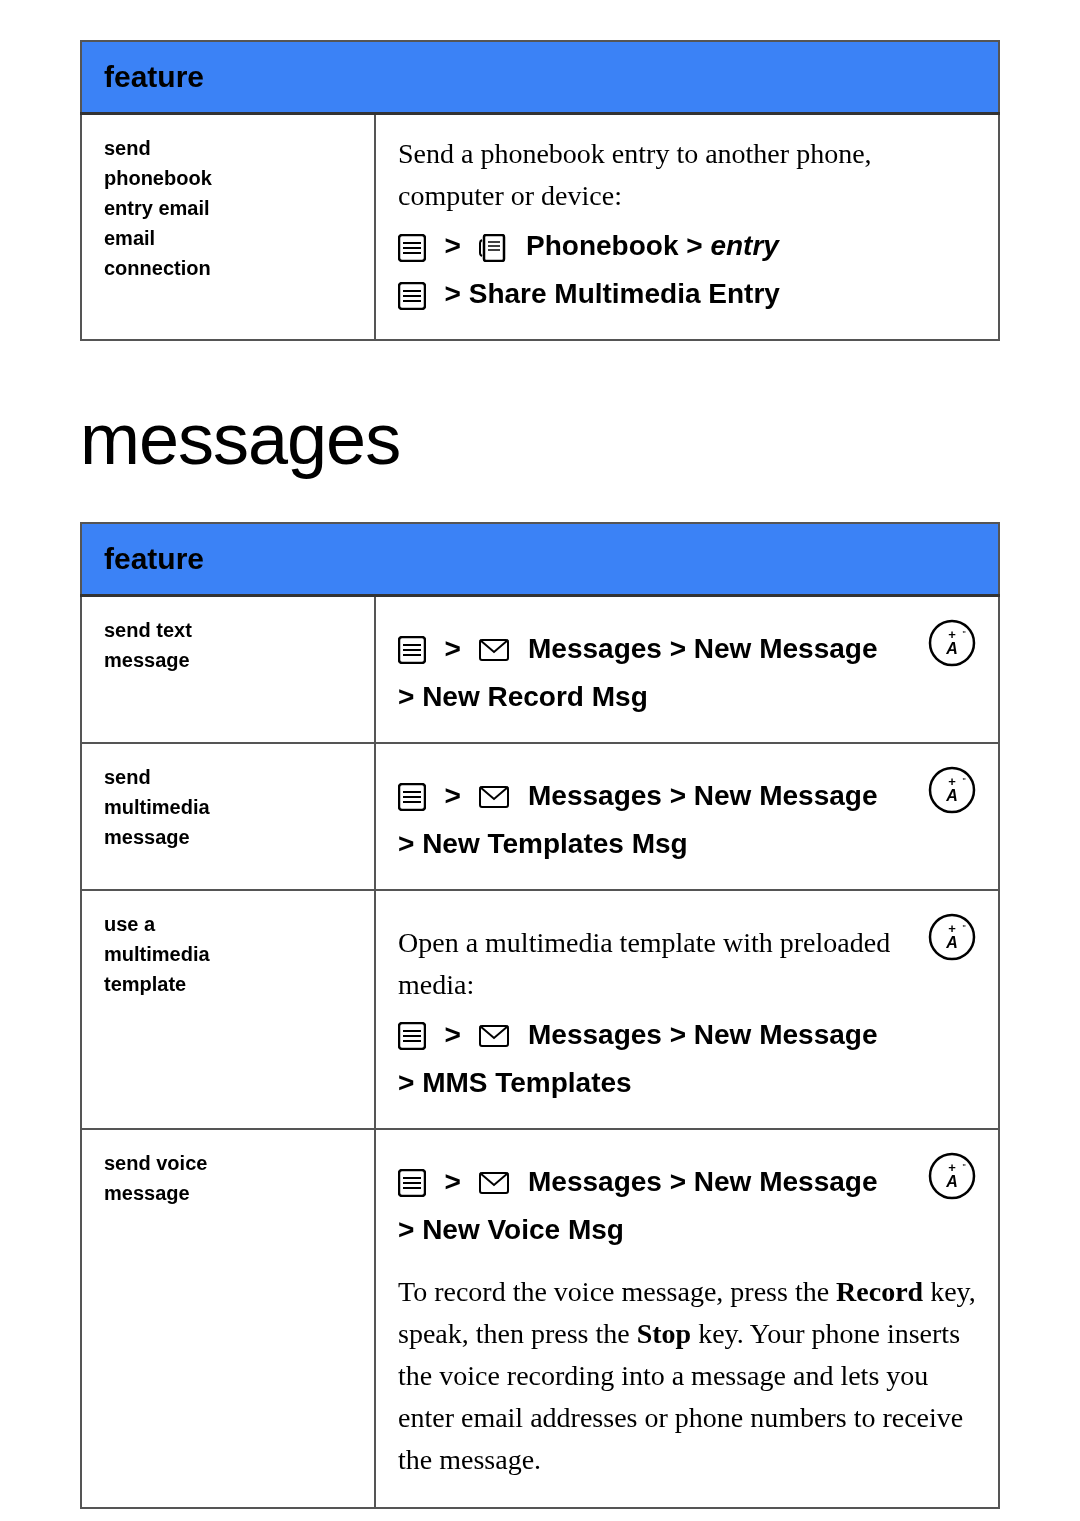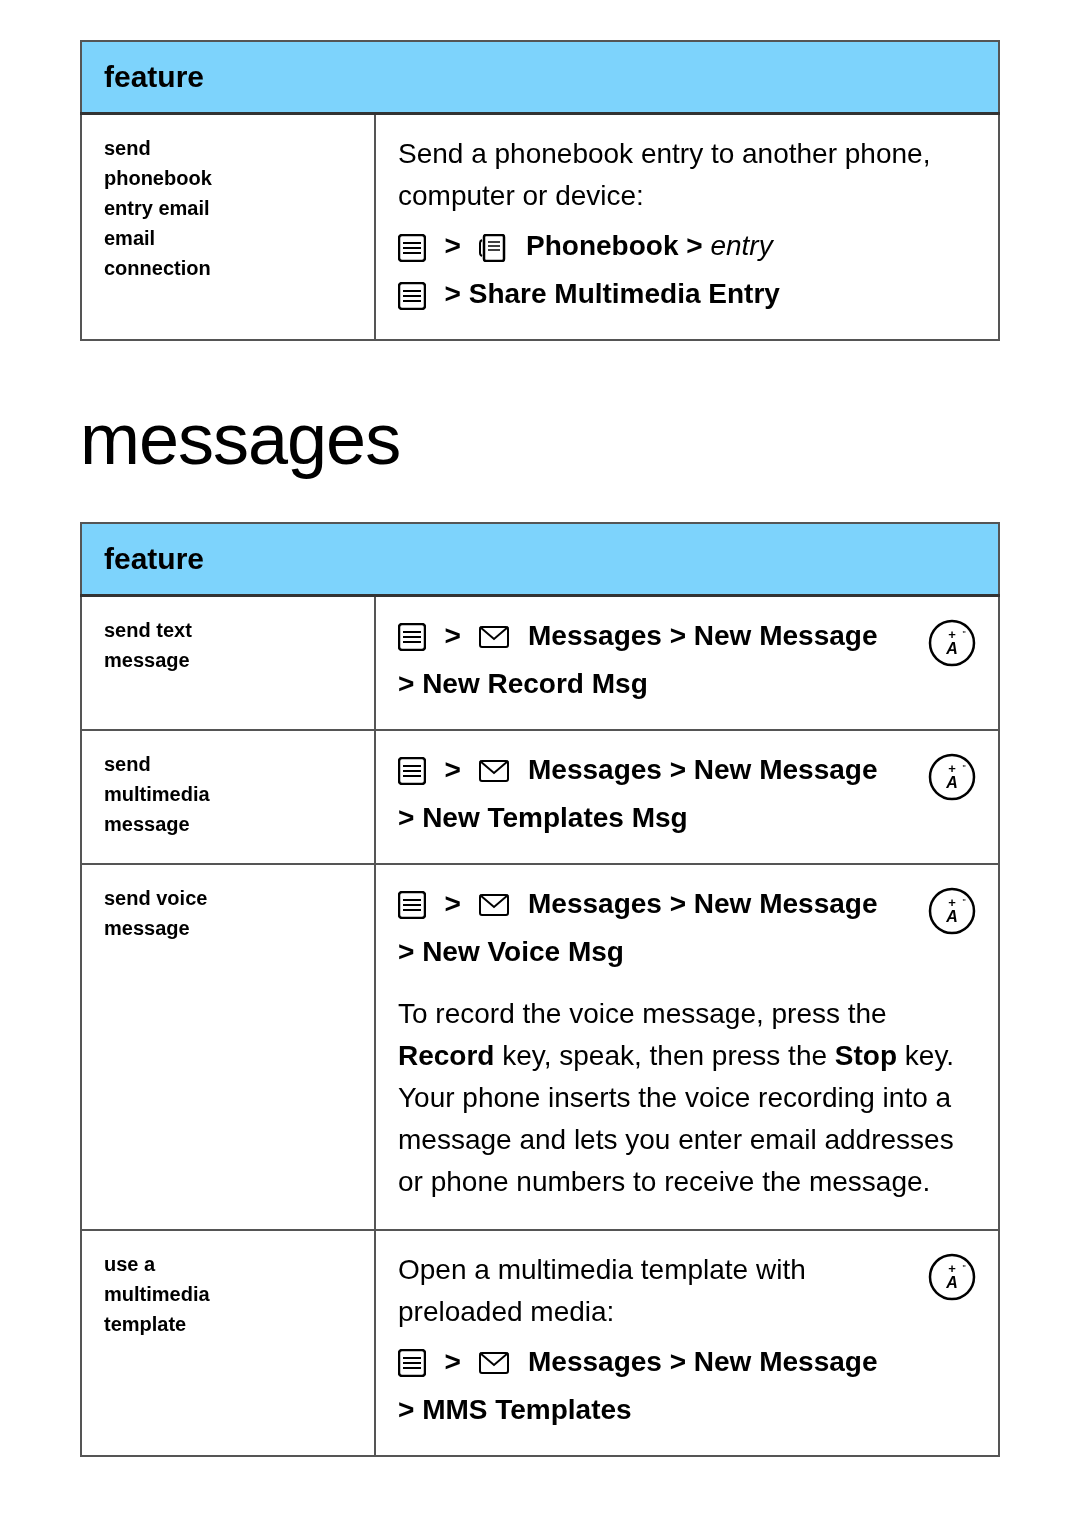--- a/index.html
+++ b/index.html
@@ -34,21 +34,21 @@
     .feature-table td {
       border: 2px solid #555;
       padding: 18px 22px;
       vertical-align: top;
     }
 
     .feature-table thead th {
       font-size: 30px;
       font-weight: bold;
       text-align: left;
-      background: #7dd3fc;
+      background: #3b82f6;
       border-bottom: 3px solid #333;
       padding: 14px 22px;
     }
 
     .feature-col {
       width: 294px;
       font-weight: bold;
       font-size: 20px;
       line-height: 1.5;
     }
@@ -67,40 +67,42 @@
       color: #000;
     }
 
     .cmd-line {
       margin-bottom: 6px;
       font-weight: bold;
     }
 
     em {
       font-style: italic;
-      font-weight: normal;
+      font-weight: bold;
     }
 
     .normal-text {
       font-weight: normal;
       margin-bottom: 8px;
+      font-family: Liberation Serif, serif;
     }
 
     .bold-inline {
       font-weight: bold;
     }
 
     .row-with-icon {
       display: flex;
       align-items: flex-start;
       justify-content: space-between;
     }
 
     .row-content {
       flex: 1;
+      margin-top: 13px;
     }
 
     .icon-cell {
       flex-shrink: 0;
       padding-left: 12px;
       padding-top: 4px;
     }
 
     
     .svg-menu-icon {
@@ -253,92 +255,92 @@
                 <text x="24" y="35" text-anchor="middle" font-size="16" font-weight="bold" fill="#000" font-style="italic">A</text>
                 <text x="36" y="18" text-anchor="middle" font-size="9" fill="#000">"</text>
               </svg>
             </div>
           </div>
         </td>
       </tr>
 
       <tr>
         <td class="feature-col">
-          <strong>send voice<br>message</strong>
+          <strong>use a<br>multimedia<br>template</strong>
         </td>
         <td class="desc-col">
           <div class="row-with-icon">
             <div class="row-content">
+              <div class="normal-text">Open a multimedia template with preloaded media:</div>
               <div class="cmd-line">
                 <svg class="svg-menu-icon" width="28" height="28" viewBox="0 0 28 28">
                   <rect x="1" y="1" width="26" height="26" rx="3" fill="none" stroke="#000" stroke-width="2.5"></rect>
                   <line x1="5" y1="9" x2="23" y2="9" stroke="#000" stroke-width="2"></line>
                   <line x1="5" y1="14" x2="23" y2="14" stroke="#000" stroke-width="2"></line>
                   <line x1="5" y1="19" x2="23" y2="19" stroke="#000" stroke-width="2"></line>
                 </svg>
                 &nbsp;&gt;&nbsp;
                 <svg class="svg-envelope-icon" width="30" height="22" viewBox="0 0 30 22">
                   <rect x="1" y="1" width="28" height="20" rx="2" fill="none" stroke="#000" stroke-width="2"></rect>
                   <polyline points="1,1 15,13 29,1" fill="none" stroke="#000" stroke-width="2"></polyline>
                 </svg>
                 &nbsp;<strong>Messages</strong> &gt; <strong>New Message</strong>
               </div>
               <div class="cmd-line">
-                &gt; <strong>New Voice Msg</strong>
+                &gt; <strong>MMS Templates</strong>
               </div>
             </div>
             <div class="icon-cell">
               <svg width="48" height="48" viewBox="0 0 48 48">
                 <circle cx="24" cy="24" r="22" fill="none" stroke="#000" stroke-width="2.5"></circle>
                 <text x="24" y="20" text-anchor="middle" font-size="13" font-weight="bold" fill="#000">+</text>
                 <text x="24" y="35" text-anchor="middle" font-size="16" font-weight="bold" fill="#000" font-style="italic">A</text>
                 <text x="36" y="18" text-anchor="middle" font-size="9" fill="#000">"</text>
               </svg>
             </div>
           </div>
-          <div class="normal-text" style="margin-top: 14px; font-weight: normal;">
-            To record the voice message, press the <span class="bold-inline">Record</span> key, speak, then press the <span class="bold-inline">Stop</span> key. Your phone inserts the voice recording into a message and lets you enter email addresses or phone numbers to receive the message.
-          </div>
-        </td>
-      </tr>
-
-      <tr>
-        <td class="feature-col">
-          <strong>use a<br>multimedia<br>template</strong>
+        </td>
+      </tr>
+
+      <tr>
+        <td class="feature-col">
+          <strong>send voice<br>message</strong>
         </td>
         <td class="desc-col">
           <div class="row-with-icon">
             <div class="row-content">
-              <div class="normal-text">Open a multimedia template with preloaded media:</div>
               <div class="cmd-line">
                 <svg class="svg-menu-icon" width="28" height="28" viewBox="0 0 28 28">
                   <rect x="1" y="1" width="26" height="26" rx="3" fill="none" stroke="#000" stroke-width="2.5"></rect>
                   <line x1="5" y1="9" x2="23" y2="9" stroke="#000" stroke-width="2"></line>
                   <line x1="5" y1="14" x2="23" y2="14" stroke="#000" stroke-width="2"></line>
                   <line x1="5" y1="19" x2="23" y2="19" stroke="#000" stroke-width="2"></line>
                 </svg>
                 &nbsp;&gt;&nbsp;
                 <svg class="svg-envelope-icon" width="30" height="22" viewBox="0 0 30 22">
                   <rect x="1" y="1" width="28" height="20" rx="2" fill="none" stroke="#000" stroke-width="2"></rect>
                   <polyline points="1,1 15,13 29,1" fill="none" stroke="#000" stroke-width="2"></polyline>
                 </svg>
                 &nbsp;<strong>Messages</strong> &gt; <strong>New Message</strong>
               </div>
               <div class="cmd-line">
-                &gt; <strong>MMS Templates</strong>
+                &gt; <strong>New Voice Msg</strong>
               </div>
             </div>
             <div class="icon-cell">
               <svg width="48" height="48" viewBox="0 0 48 48">
                 <circle cx="24" cy="24" r="22" fill="none" stroke="#000" stroke-width="2.5"></circle>
                 <text x="24" y="20" text-anchor="middle" font-size="13" font-weight="bold" fill="#000">+</text>
                 <text x="24" y="35" text-anchor="middle" font-size="16" font-weight="bold" fill="#000" font-style="italic">A</text>
                 <text x="36" y="18" text-anchor="middle" font-size="9" fill="#000">"</text>
               </svg>
             </div>
           </div>
+          <div class="normal-text" style="margin-top: 14px; font-weight: normal;">
+            To record the voice message, press the <span class="bold-inline">Record</span> key, speak, then press the <span class="bold-inline">Stop</span> key. Your phone inserts the voice recording into a message and lets you enter email addresses or phone numbers to receive the message.
+          </div>
         </td>
       </tr>
 
     </tbody>
   </table>
 
 </div>
 
 </body></html>

